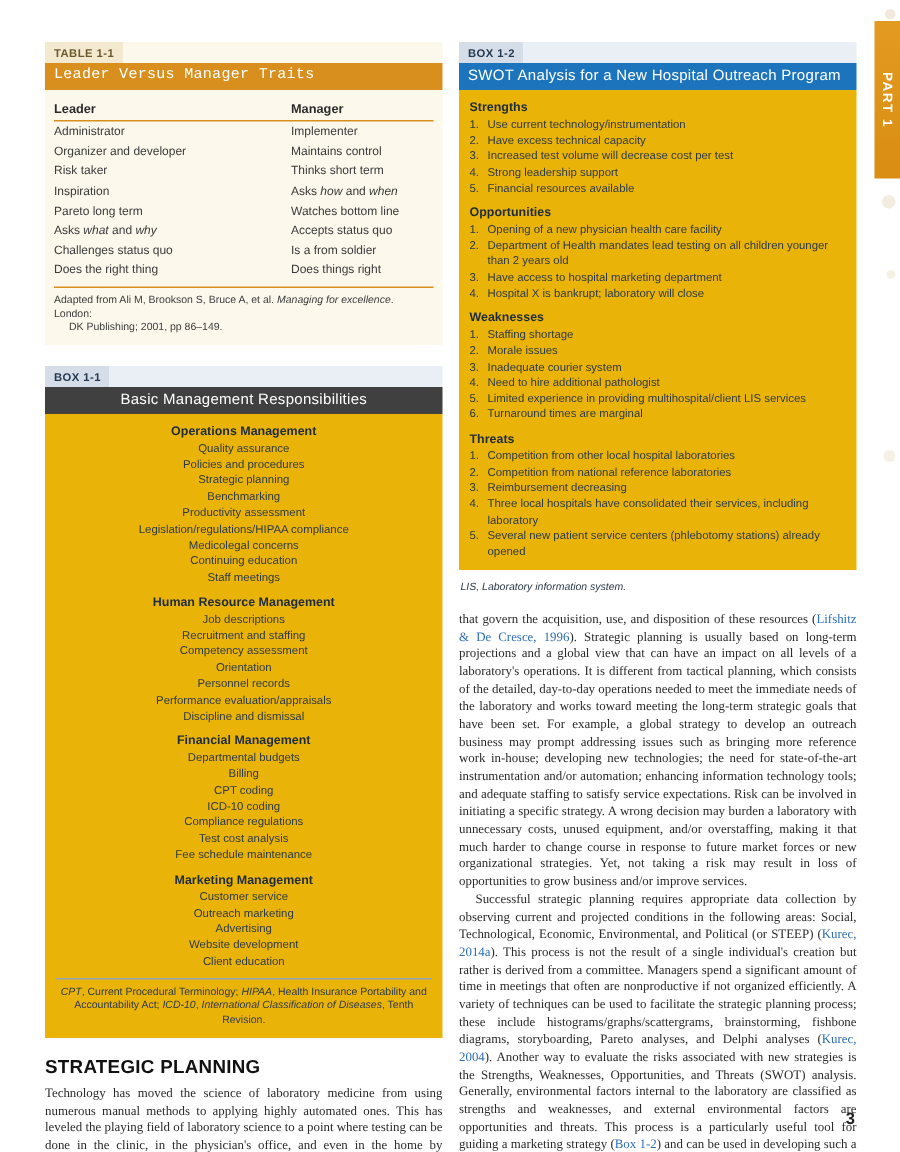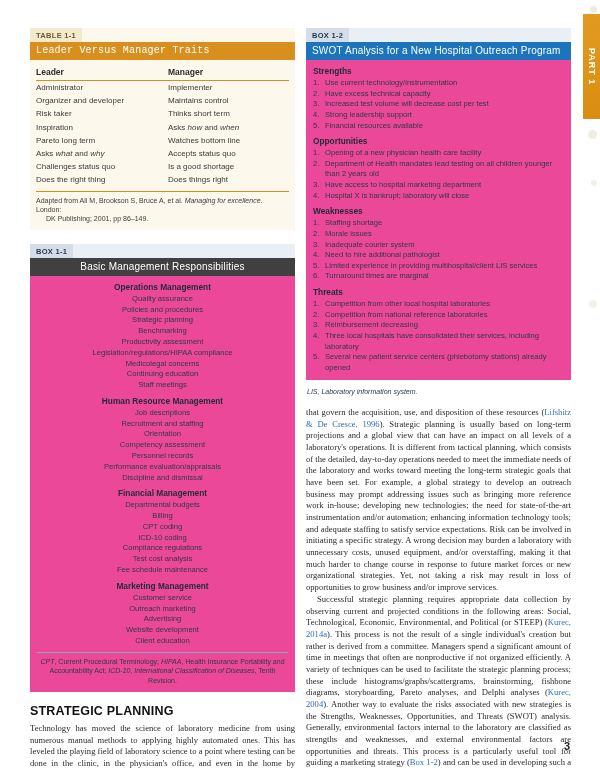--- a/index.html
+++ b/index.html
@@ -89,21 +89,21 @@
     font-size:8.5px;font-weight:bold;color:#2b2b2b;
     padding:3px 0 3px 0;
     border-bottom:1.6px solid #d88f1d;
   }
   .tbl-row{
     display:flex;
     font-family:"Liberation Sans", sans-serif;
     font-size:8px;color:#3a3a3a;
     padding:2.1px 0;
   }
-  .tbl-c1{width:132px;}
+  .tbl-c1{width:158px;}
   .tbl-c2{flex:1;}
   .tbl-foot{
     border-top:1.4px solid #d88f1d;
     margin-top:4px;padding-top:4px;
     font-family:"Liberation Sans", sans-serif;
     font-size:7px;color:#3c3c3c;line-height:1.35;
     text-indent:0;
   }
   .tbl-foot .ind{display:block;padding-left:10px;}
 
@@ -118,21 +118,21 @@
   }
   .box-tab-fill{flex:1;background:#eaeff5;}
   .box-title{
     color:#ffffff;
     font-family:"Liberation Sans", sans-serif;
     font-size:10px;
     padding:3px 6px 4px 6px;letter-spacing:.2px;
   }
   .box-title.navy{background:#404040;}
   .box-title.blue{background:#1c75bc;}
-  .box-body{background:#ec4899;padding:5px 7px 7px 7px;}
+  .box-body{background:#eab308;padding:5px 7px 7px 7px;}
   .box-h{
     font-family:"Liberation Sans", sans-serif;
     font-size:8.3px;font-weight:bold;color:#1d2b3a;
     margin:5px 0 2px 0;
   }
   .box-h:first-child{margin-top:1px;}
   .box-li{
     font-family:"Liberation Sans", sans-serif;
     font-size:7.6px;color:#2d3a47;
     line-height:1.42;
@@ -226,21 +226,21 @@
             <div class="tbl-row">
               <div class="tbl-c1">Pareto long term</div>
               <div class="tbl-c2">Watches bottom line</div>
             </div>
             <div class="tbl-row">
               <div class="tbl-c1">Asks <i>what</i> and <i>why</i></div>
               <div class="tbl-c2">Accepts status quo</div>
             </div>
             <div class="tbl-row">
               <div class="tbl-c1">Challenges status quo</div>
-              <div class="tbl-c2">Is a good shortage</div>
+              <div class="tbl-c2">Is a from soldier</div>
             </div>
             <div class="tbl-row">
               <div class="tbl-c1">Does the right thing</div>
               <div class="tbl-c2">Does things right</div>
             </div>
           </div>
         <div class="tbl-foot">
           <span id="t11f1">Adapted from Ali M, Brookson S, Bruce A, et al. <i>Managing for excellence</i>. London:</span>
           <span class="ind">DK Publishing; 2001, pp 86–149.</span>
         </div>
@@ -261,22 +261,22 @@
             <div class="box-li">Strategic planning</div>
             <div class="box-li">Benchmarking</div>
             <div class="box-li">Productivity assessment</div>
             <div class="box-li">Legislation/regulations/HIPAA compliance</div>
             <div class="box-li">Medicolegal concerns</div>
             <div class="box-li">Continuing education</div>
             <div class="box-li">Staff meetings</div>
             <div class="box-h">Human Resource Management</div>
             <div class="box-li">Job descriptions</div>
             <div class="box-li">Recruitment and staffing</div>
+            <div class="box-li">Competency assessment</div>
             <div class="box-li">Orientation</div>
-            <div class="box-li">Competency assessment</div>
             <div class="box-li">Personnel records</div>
             <div class="box-li">Performance evaluation/appraisals</div>
             <div class="box-li">Discipline and dismissal</div>
             <div class="box-h">Financial Management</div>
             <div class="box-li">Departmental budgets</div>
             <div class="box-li">Billing</div>
             <div class="box-li">CPT coding</div>
             <div class="box-li">ICD-10 coding</div>
             <div class="box-li">Compliance regulations</div>
             <div class="box-li">Test cost analysis</div>

